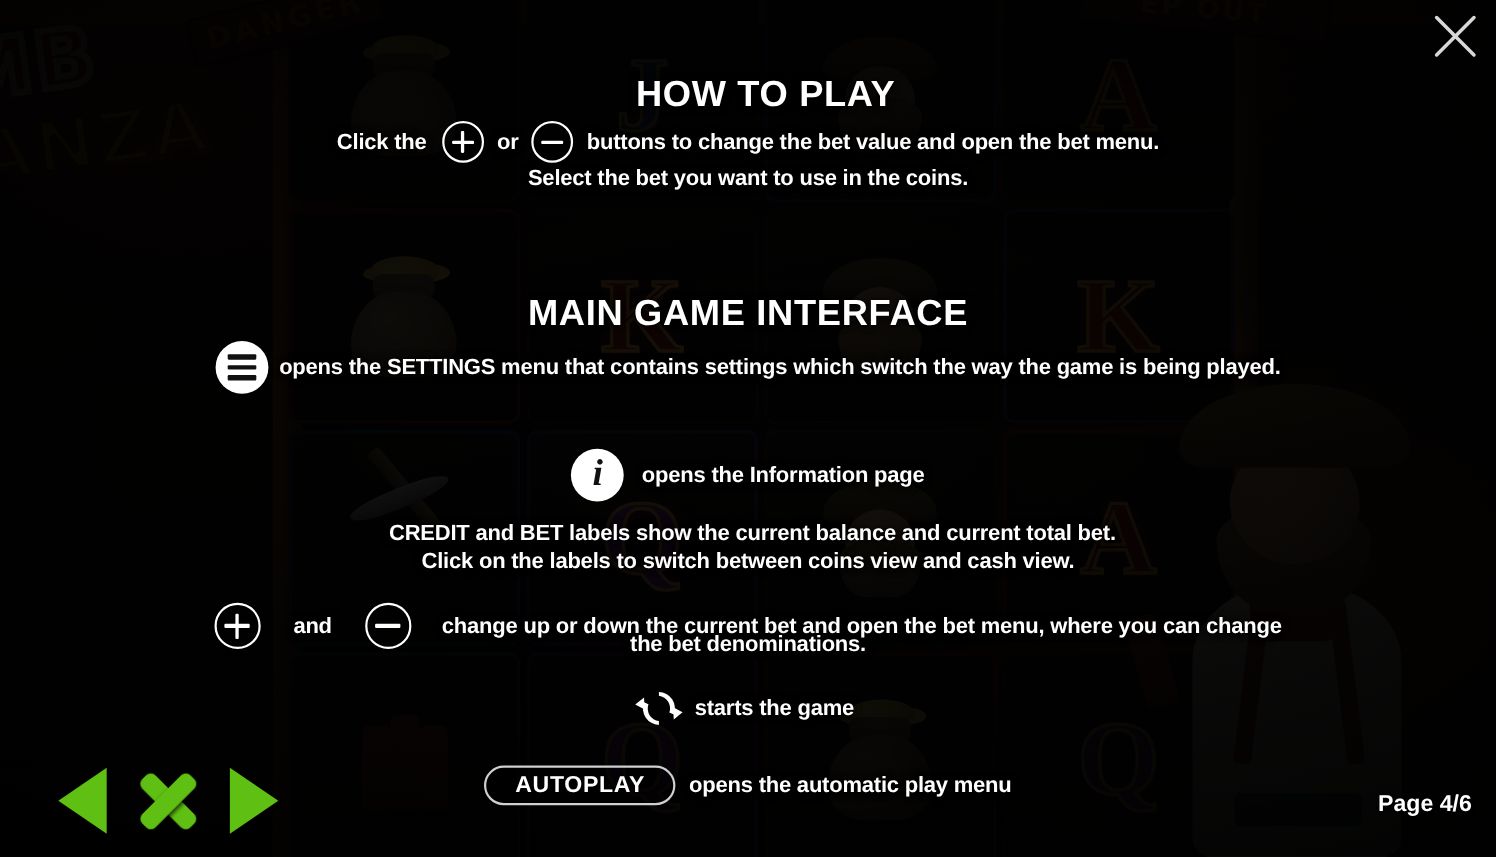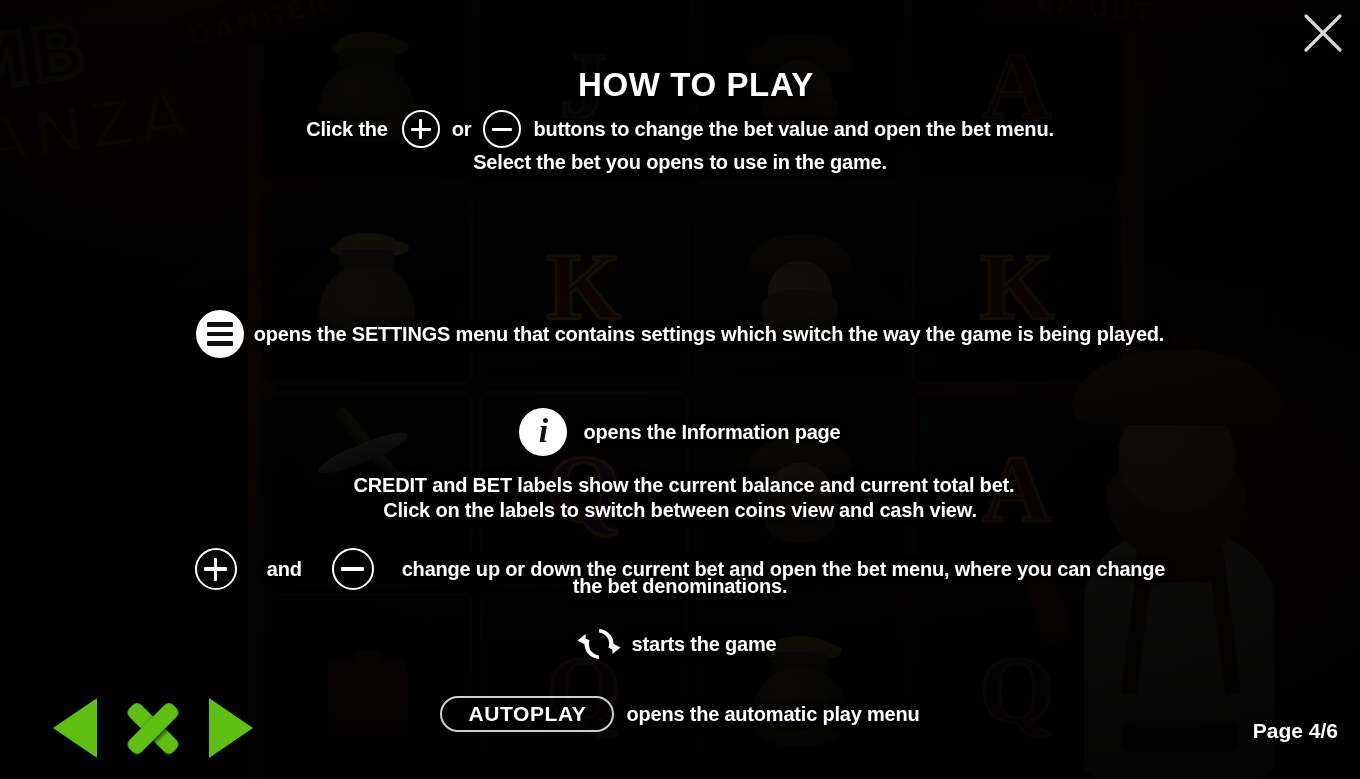--- a/index.html
+++ b/index.html
@@ -628,22 +628,23 @@
       <span class="sp sp-14"></span>
       <span class="circ plus"></span>
       <span class="sp sp-12"></span>
       <span class="txt body-text">or</span>
       <span class="sp sp-12"></span>
       <span class="circ minus"></span>
       <span class="sp sp-12"></span>
       <span class="txt body-text">buttons to change the bet value and open the bet menu.</span>
     </div>
 
-    <div id="row-select" class="txt body-text">Select the bet you opens to use in the game.</div>
-
+    <div id="row-select" class="txt body-text">Select the bet you want to use in the coins.</div>
+
+    <div id="title-maingame" class="txt section-title">MAIN GAME INTERFACE</div>
 
     <div id="row-settings" class="line">
       <span class="hamburger">
         <i></i>
           <i></i>
           <i></i>
       </span>
       <span class="sp sp-10"></span>
       <span class="txt body-text">opens the SETTINGS menu that contains settings which switch the way the game is being played.</span>
     </div>

